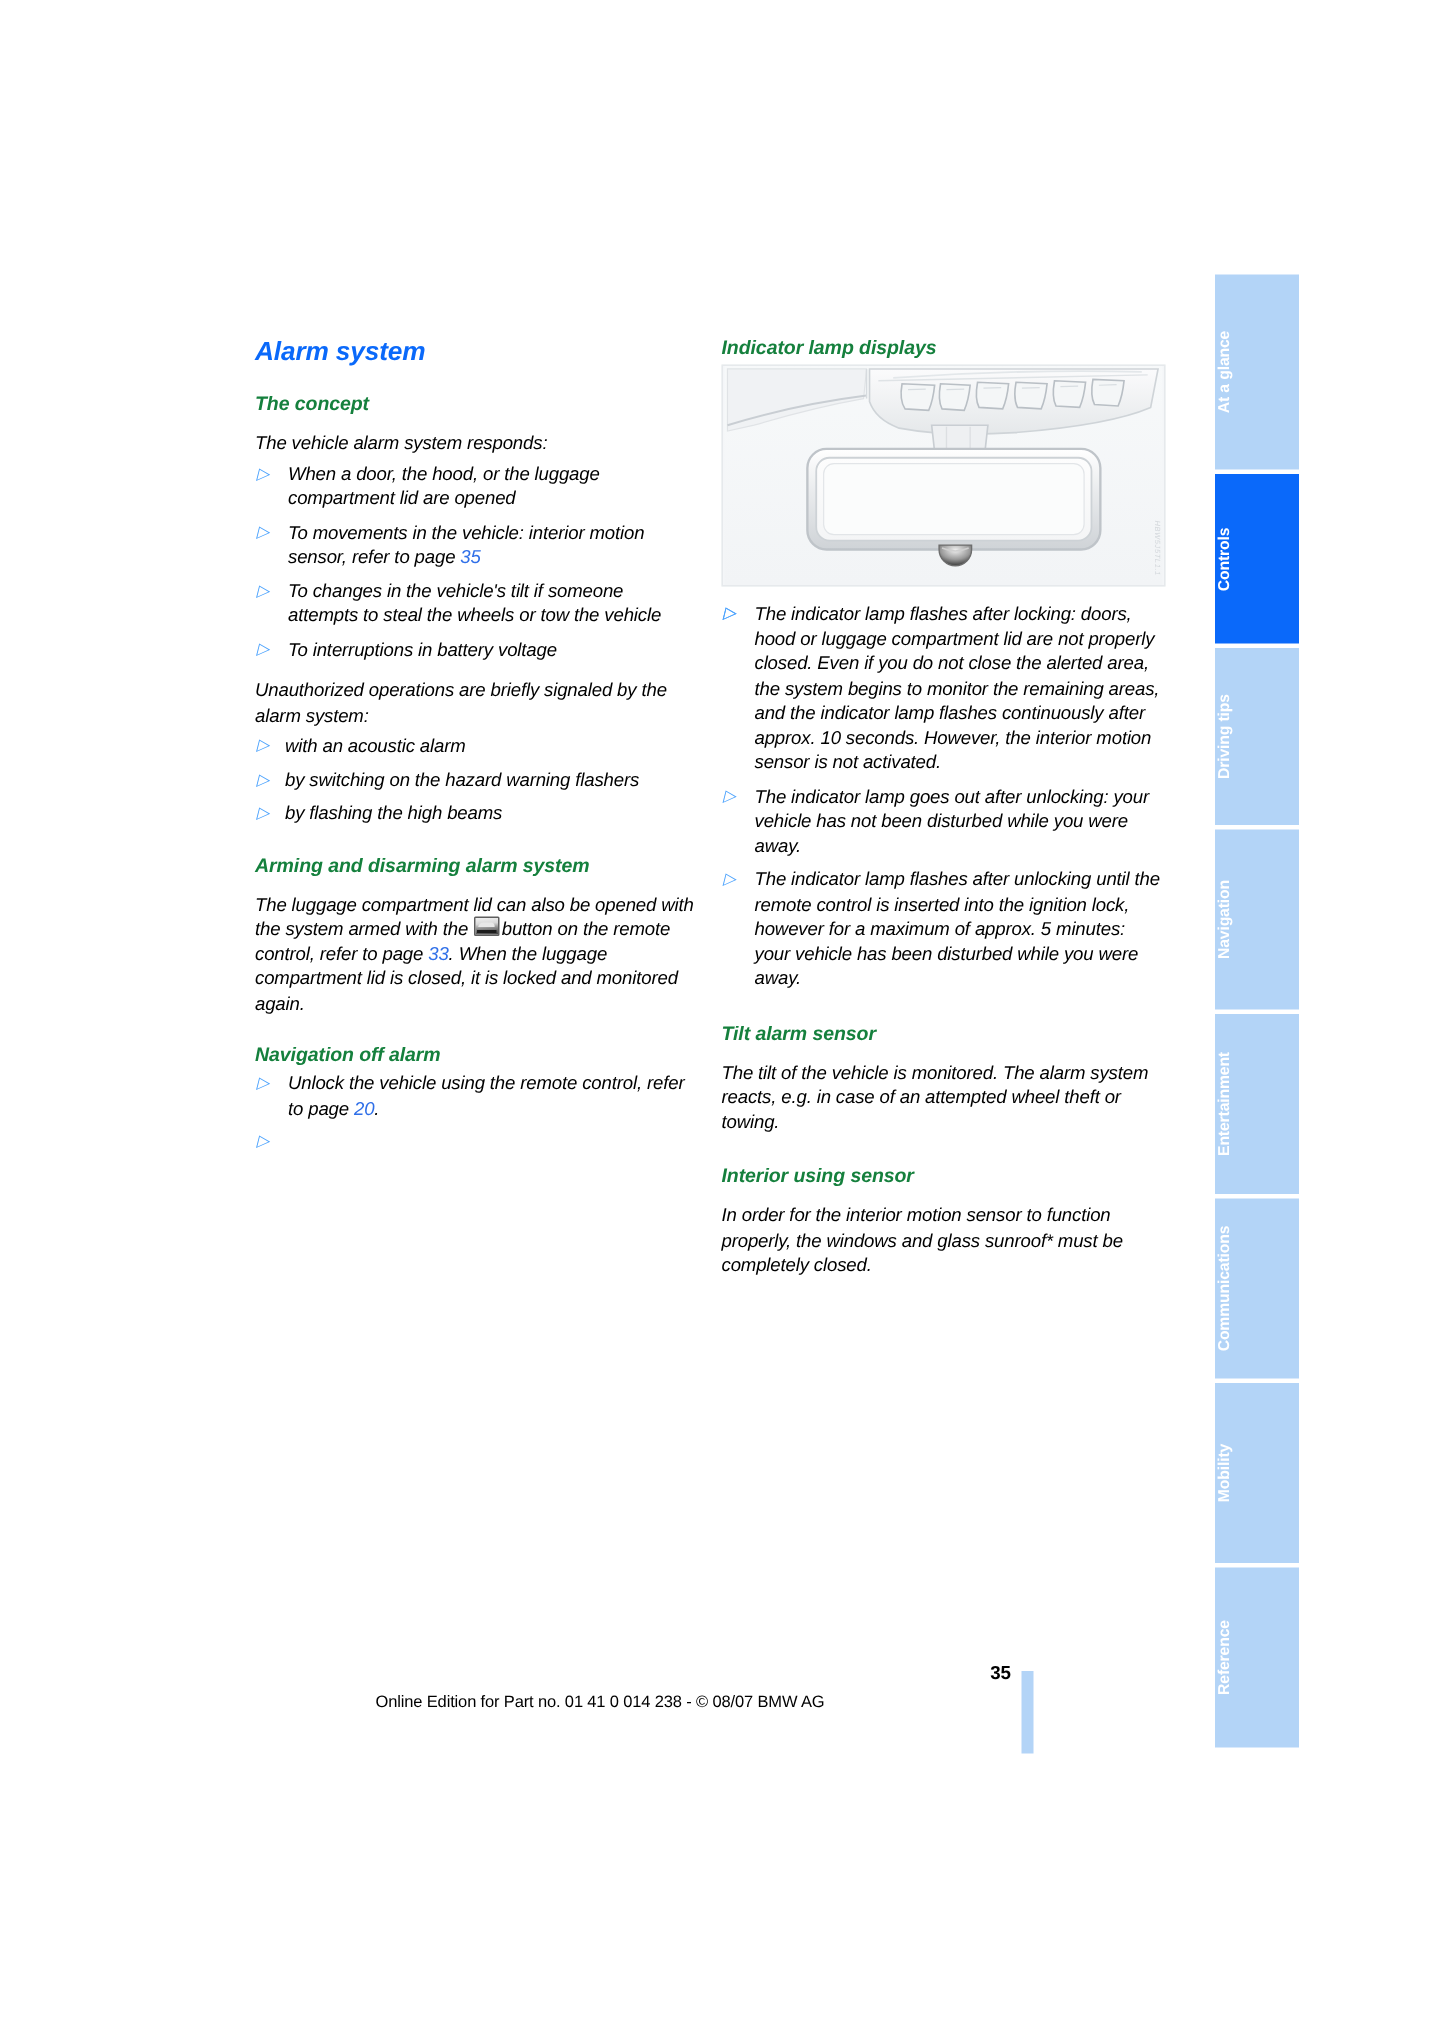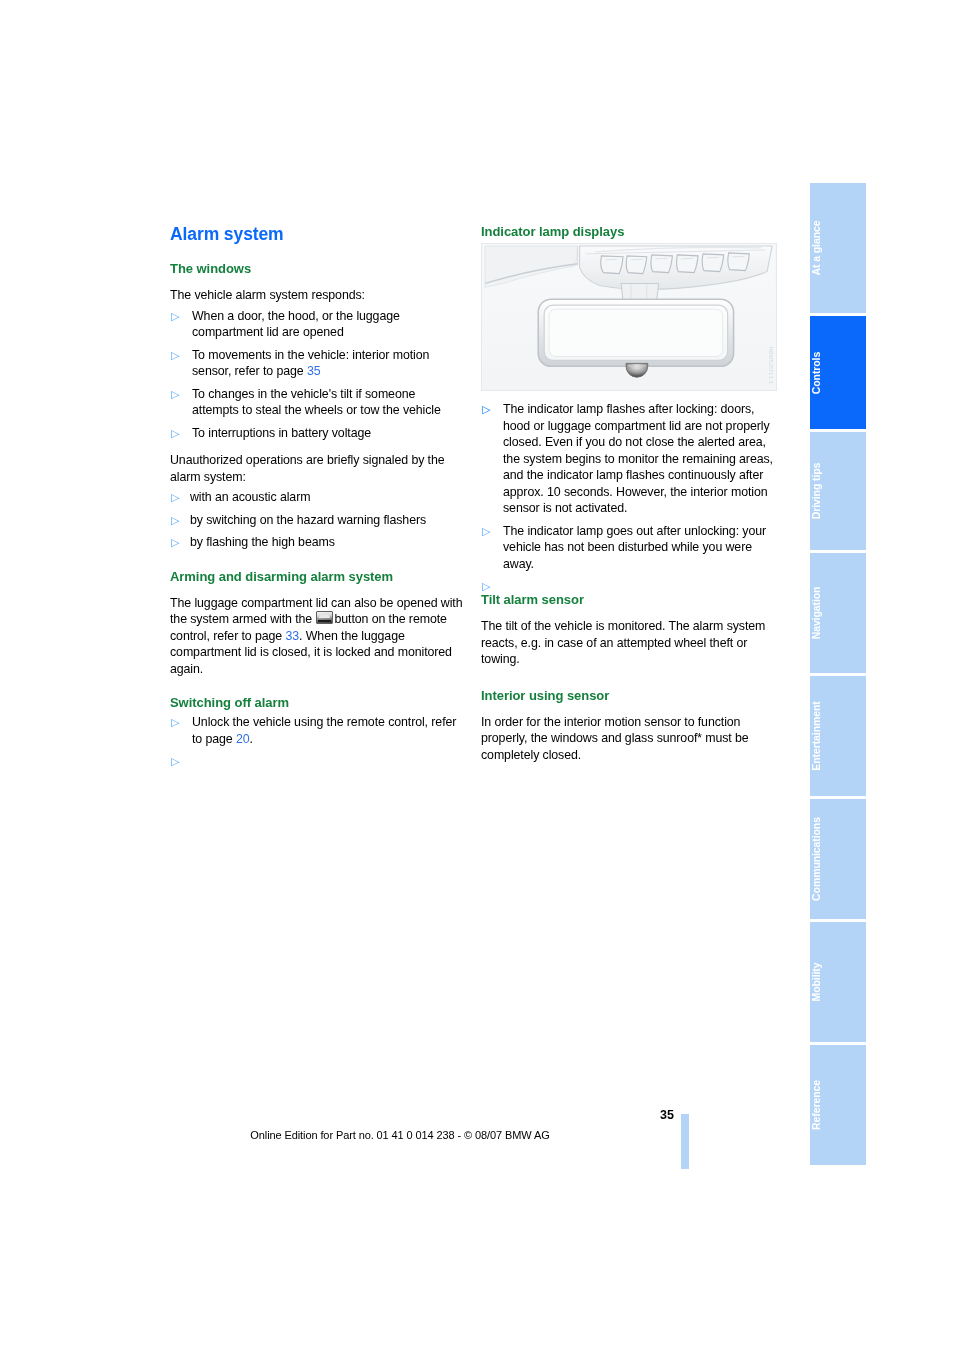--- a/index.html
+++ b/index.html
@@ -19,20 +19,21 @@
   .page {
     position: absolute;
     inset: 0;
   }
 
   
   .col {
     position: absolute;
     top: 224px;
     width: 294px;
+    font-style: italic;
   }
   .col-left  { left: 170px; }
   .col-right { left: 481px; }
 
   h1.title {
     font-size: 17.5px;
     font-weight: bold;
     color: #0a69fa;
     margin: 0 0 16px 0;
     letter-spacing: -0.1px;
@@ -205,21 +206,21 @@
 </style>
 </head>
 <body>
 
 <div class="page">
 
   <div class="col col-left">
 
     <h1 class="title">Alarm system</h1>
 
-    <h2 class="section">The windows</h2>
+    <h2 class="section">The concept</h2>
     <p class="para tight">The vehicle alarm system responds:</p>
 
     <ul class="blist">
       <li>
         <span class="bullet">▷</span>
         <span>When a door, the hood, or the luggage compartment lid are opened</span>
       </li>
       <li>
         <span class="bullet">▷</span>
         <span>To movements in the vehicle: interior motion sensor, refer to page </span><span class="ref">35</span>
@@ -247,21 +248,21 @@
       </li>
       <li>
         <span class="bullet">▷</span>
         <span>by flashing the high beams</span>
       </li>
     </ul>
 
     <h2 class="section sp">Arming and disarming alarm system</h2>
     <p class="para"><span>The luggage compartment lid can also be opened with the system armed with the </span><span class="trunk-icon"></span><span>button on the remote control, refer to page </span><span class="ref">33</span><span>. When the luggage compartment lid is closed, it is locked and monitored again.</span></p>
 
-    <h2 class="section sp">Switching off alarm</h2>
+    <h2 class="section sp">Navigation off alarm</h2>
     <ul class="blist">
       <li>
         <span class="bullet">▷</span>
         <span>Unlock the vehicle using the remote control, refer to page </span><span class="ref">20</span><span>.</span>
       </li>
       <li>
         <span class="bullet">▷</span>
       </li>
     </ul>
   </div>
@@ -345,20 +346,21 @@
       <li>
         <span class="bullet">▷</span>
         <span>The indicator lamp flashes after locking: doors, hood or luggage compartment lid are not properly closed. Even if you do not close the alerted area, the system begins to monitor the remaining areas, and the indicator lamp flashes continuously after approx. 10 seconds. However, the interior motion sensor is not activated.</span>
       </li>
       <li>
         <span class="bullet">▷</span>
         <span>The indicator lamp goes out after unlocking: your vehicle has not been disturbed while you were away.</span>
       </li>
       <li>
         <span class="bullet">▷</span>
+        <span>The indicator lamp flashes after unlocking until the remote control is inserted into the ignition lock, however for a maximum of approx. 5 minutes: your vehicle has been disturbed while you were away.</span>
       </li>
     </ul>
 
     <h2 class="section sp2">Tilt alarm sensor</h2>
     <p class="para">The tilt of the vehicle is monitored. The alarm system reacts, e.g. in case of an attempted wheel theft or towing.</p>
 
     <h2 class="section sp2">Interior using sensor</h2>
     <p class="para"><span>In order for the interior motion sensor to function properly, the windows and glass sunroof</span><span class="sup-star">*</span><span> must be completely closed.</span></p>
   </div>
 

